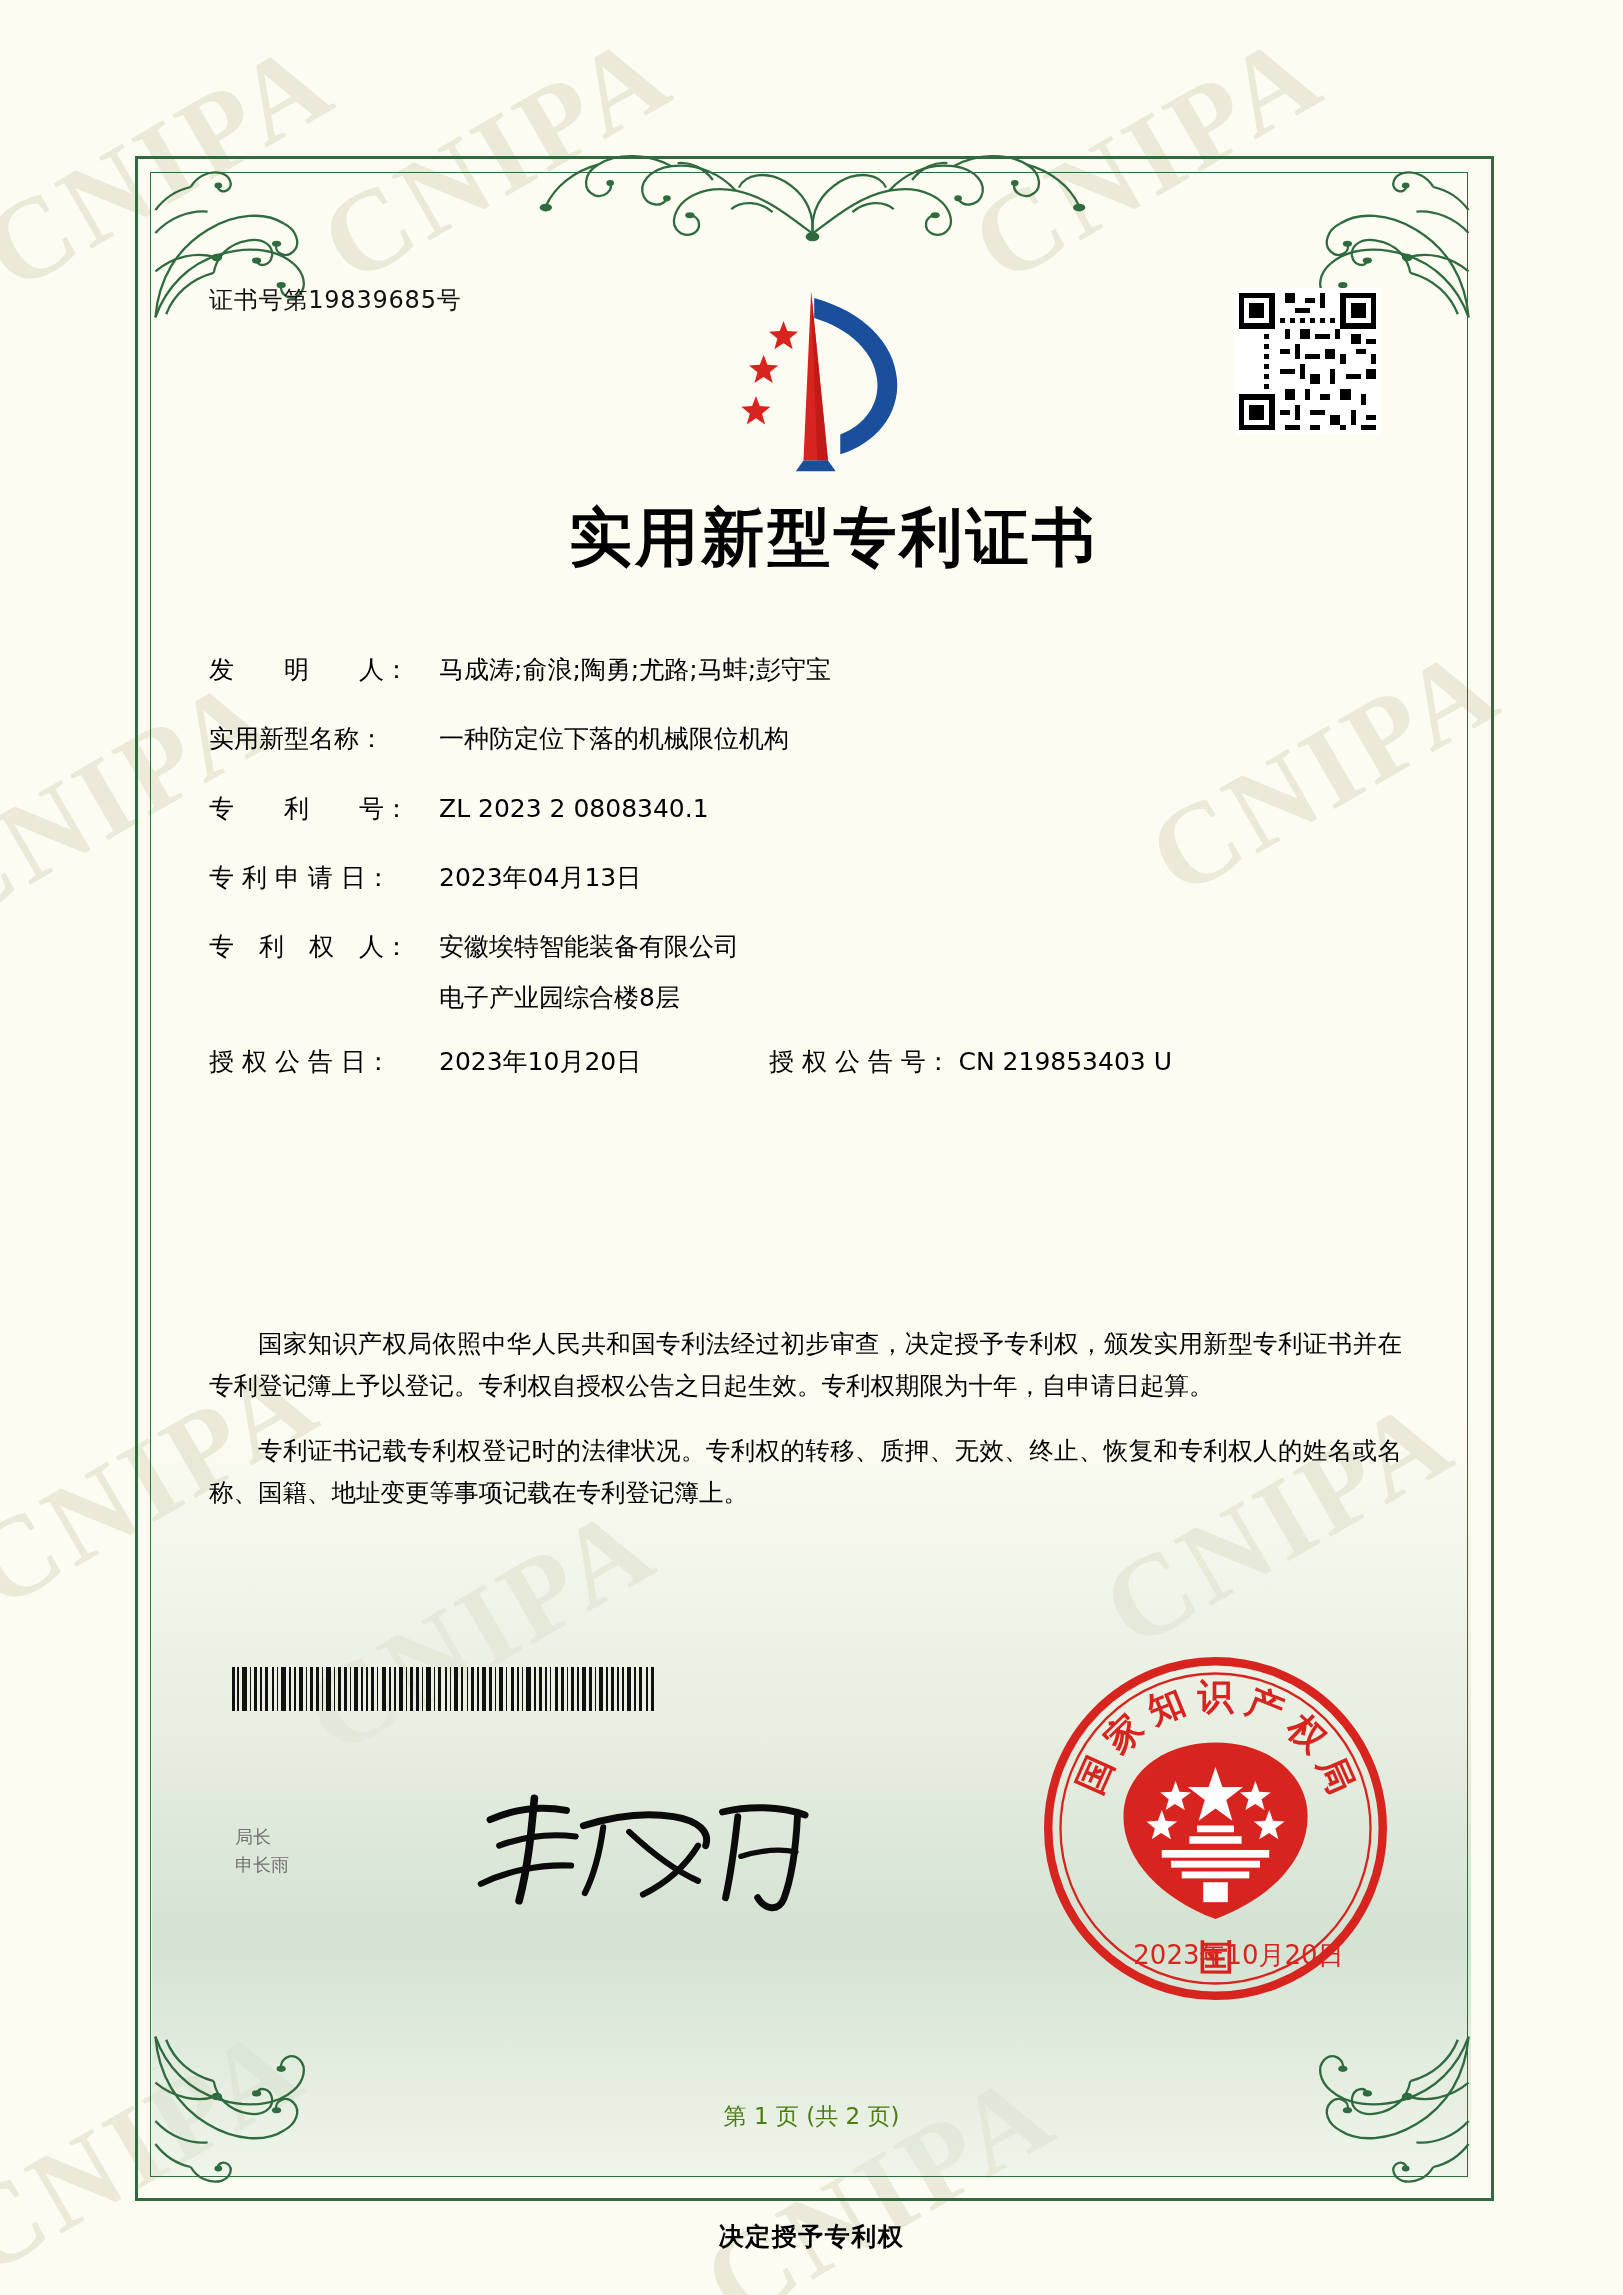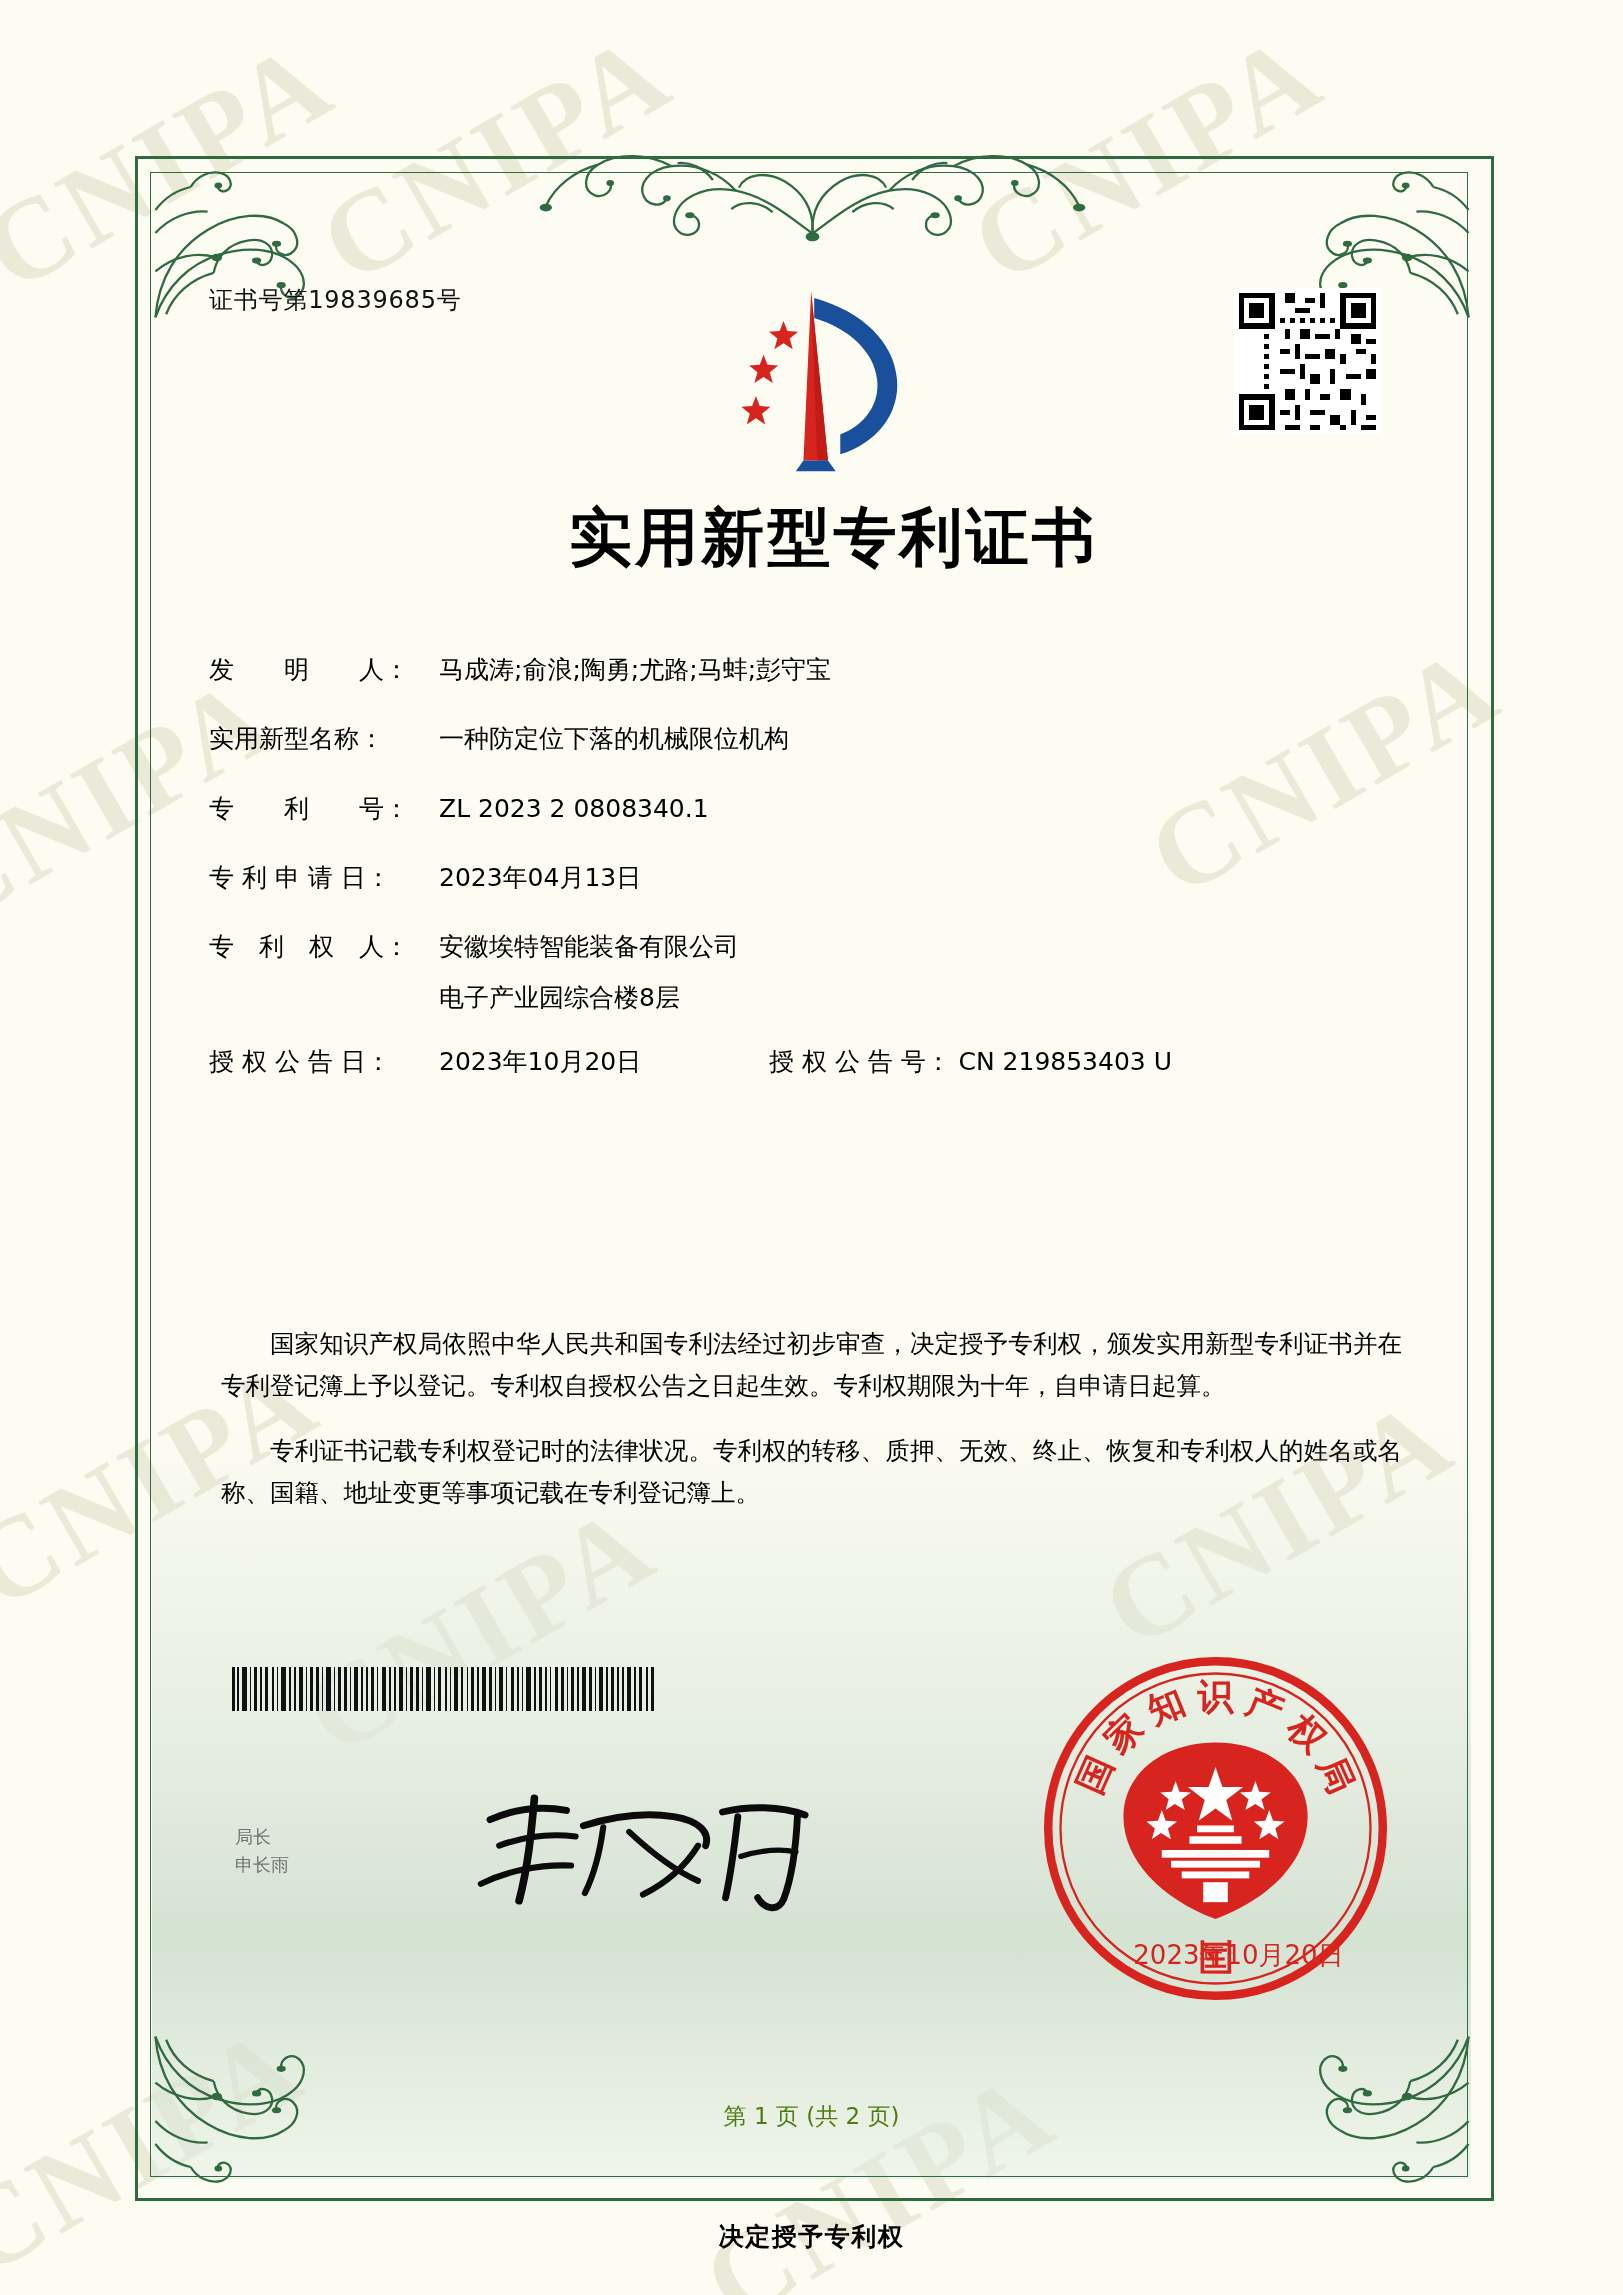--- a/index.html
+++ b/index.html
@@ -160,21 +160,21 @@
     position: absolute;
     left: 209px; top: 1323px;
     width: 1193px;
     font-size: 24.5px;
     line-height: 1.72;
     color: #000;
     font-family: "DejaVu Sans", sans-serif;
     text-align: justify;
   }
   .paras p {
-    margin: 0 0 23px 12px;
+    margin: 0 0 23px 0;
     text-indent: 49px;
   }
 
   
   .barcode {
     position: absolute;
     left: 230px; top: 1667px;
     width: 429px; height: 44px;
   }
   .barcode svg { width: 100%; height: 100%; display: block; }

